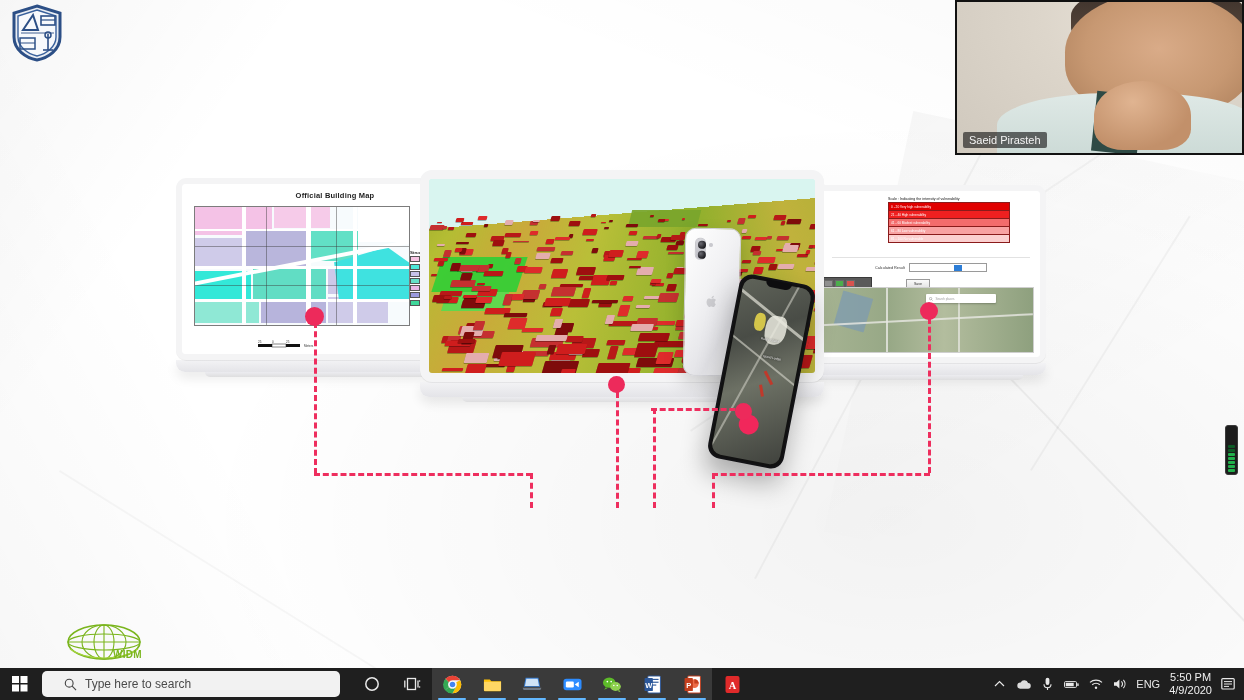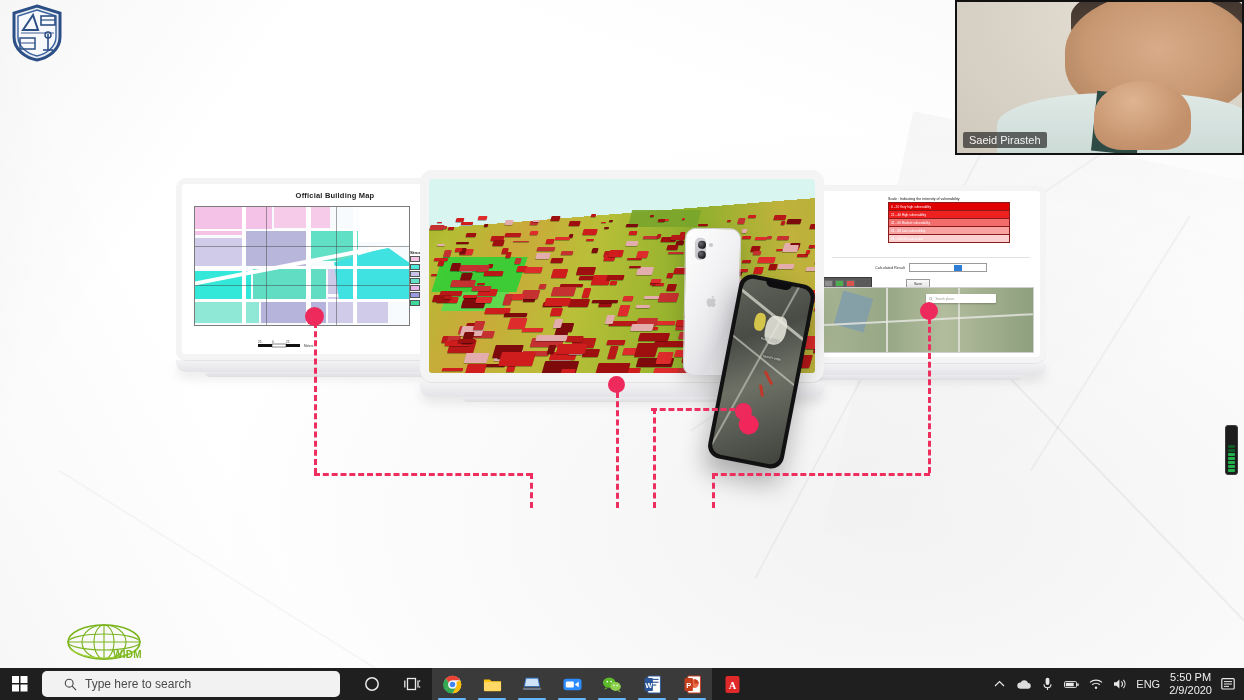--- a/index.html
+++ b/index.html
@@ -1023,21 +1023,21 @@
       <span class="tray-ic">
         <svg width="14" height="12" viewBox="0 0 14 12">
           <path d="M1 4.2h2.4L6.4 1.6v8.8L3.4 7.8H1z" fill="#e8e8e8"></path>
           <path d="M8.4 3.4a4 4 0 0 1 0 5.2" fill="none" stroke="#e8e8e8" stroke-width="1.1"></path>
           <path d="M10.4 1.8a6.4 6.4 0 0 1 0 8.4" fill="none" stroke="#e8e8e8" stroke-width="1.1"></path>
         </svg>
       </span>
       <span>ENG</span>
       <span class="tb-clock">
         <div>5:50 PM</div>
-        <div>2/9/2020</div>
+        <div>4/9/2020</div>
       </span>
       <span class="tray-ic">
         <svg width="15" height="14" viewBox="0 0 15 14">
           <rect x="0.8" y="1.6" width="12.4" height="10.4" rx="1" fill="none" stroke="#e8e8e8" stroke-width="1.2"></rect>
           <line x1="3" y1="4.6" x2="11" y2="4.6" stroke="#e8e8e8" stroke-width="1"></line>
           <line x1="3" y1="7" x2="11" y2="7" stroke="#e8e8e8" stroke-width="1"></line>
           <line x1="3" y1="9.4" x2="8" y2="9.4" stroke="#e8e8e8" stroke-width="1"></line>
         </svg>
       </span>
     </div>

